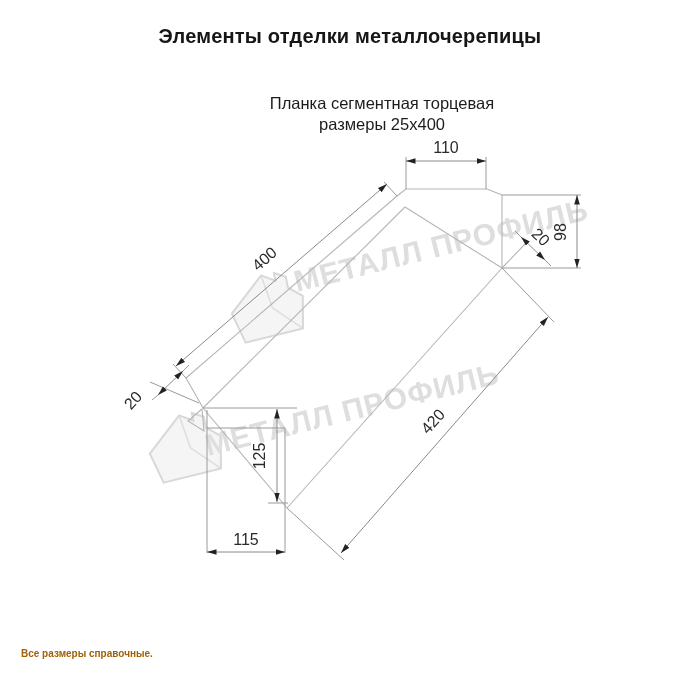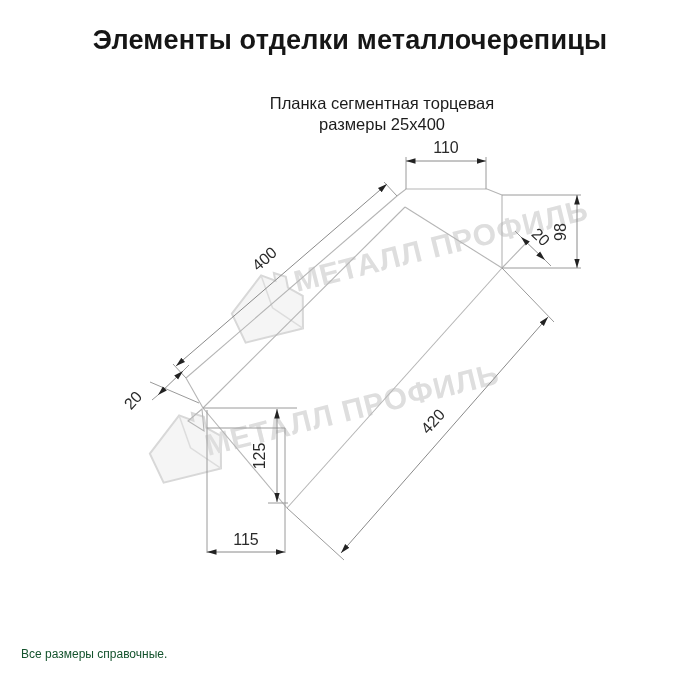--- a/index.html
+++ b/index.html
@@ -1,22 +1,22 @@
 <!DOCTYPE html>
 <html><head>
 <meta charset="utf-8">
 <style>
   html,body{margin:0;padding:0;background:#ffffff;}
   #page{position:relative;width:700px;height:700px;background:#ffffff;overflow:hidden;
         font-family:"Liberation Sans", sans-serif;}
   .title{position:absolute;top:25px;left:0;width:700px;text-align:center;
-         font-size:27px;font-weight:700;color:#161616;letter-spacing:.2px;}
+         font-size:20px;font-weight:700;color:#161616;letter-spacing:.2px;}
   .subtitle{position:absolute;top:93px;left:0;width:700px;text-align:center;
             font-size:16.5px;font-weight:400;color:#1c1c1c;line-height:21px;padding-left:32px;}
-  .footnotes{position:absolute;left:21px;top:644px;font-size:12px;color:#14532d;line-height:20px;}
+  .footnotes{position:absolute;left:21px;top:644px;font-size:10px;color:#a16207;line-height:20px;font-weight:bold;}
   svg{position:absolute;left:0;top:0;}
   .edge{stroke:#b5b5b5;stroke-width:1.1;fill:none;}
   .ext{stroke:#9a9a9a;stroke-width:1;fill:none;}
   .dim{stroke:#8a8a8a;stroke-width:1;fill:none;}
   .dimtxt{font-family:"Liberation Sans",sans-serif;font-size:16px;fill:#2a2a2a;}
   .wmtxt{font-family:"Liberation Sans",sans-serif;font-size:30px;font-weight:700;
          fill:#dedede;letter-spacing:1px;}
   .wmhouse{stroke:#d8d8d8;stroke-width:2;fill:#f5f5f5;}
 </style>
 </head>

